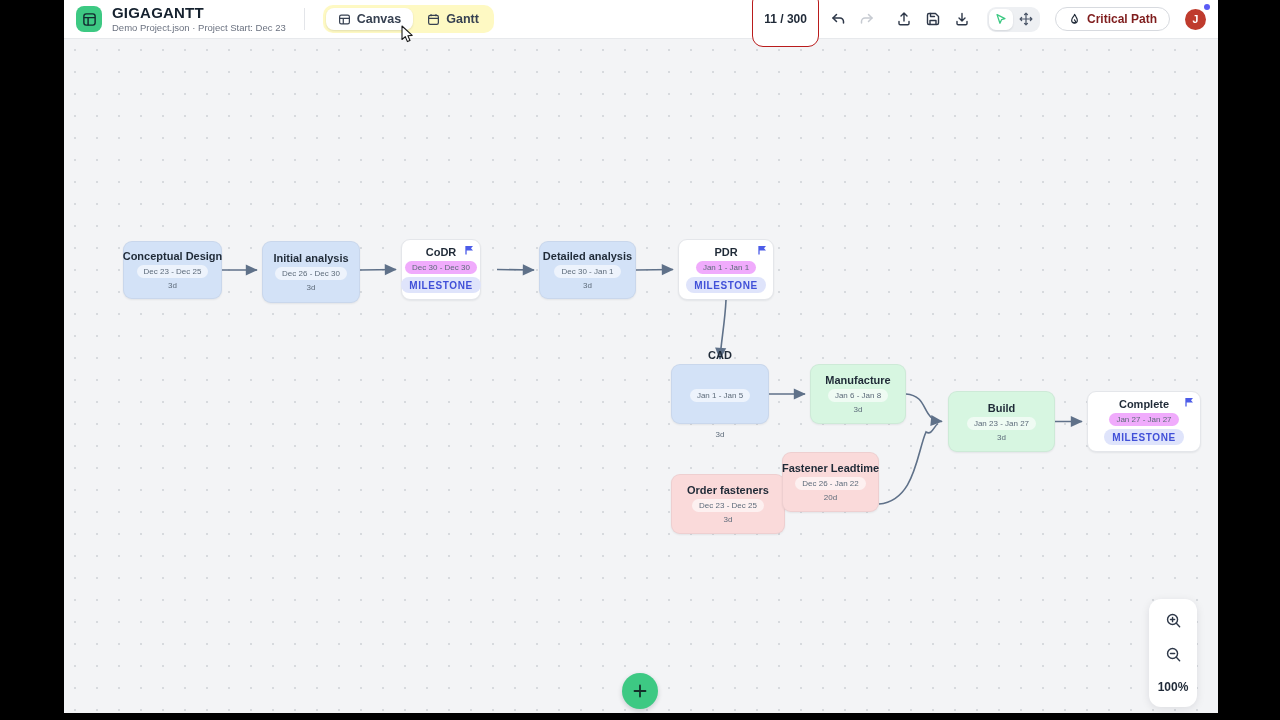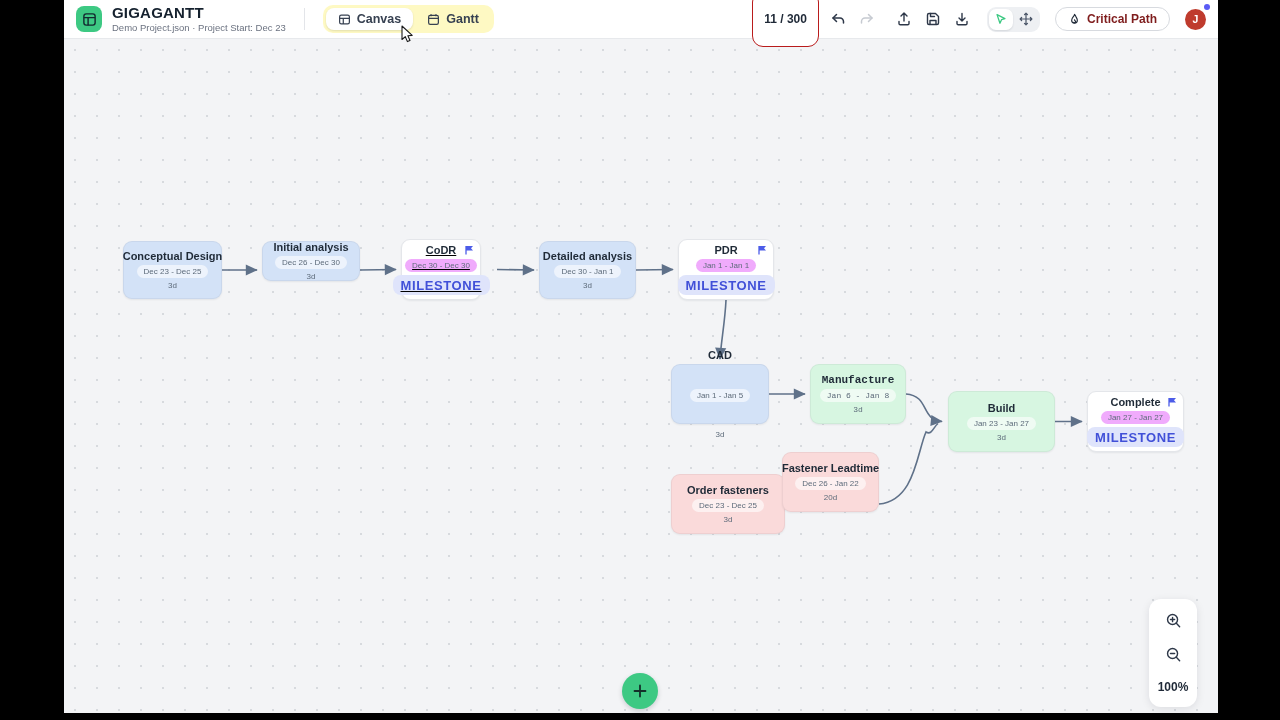--- a/index.html
+++ b/index.html
@@ -42,21 +42,21 @@
     align-items:center;justify-content:center;gap:3px;padding:6px 20px;cursor:pointer;
     border:1px solid rgba(15,23,42,.05);box-shadow:0 1px 2px rgba(15,23,42,.07);}
   .node-blue{background:#d3e2f7;}
   .node-green{background:#d7f6e1;}
   .node-pink{background:#fadada;}
   .node-white{background:#ffffff;border-color:#e4e6ea;}
   .node-title{font-size:11px;font-weight:700;color:#1f2a37;white-space:nowrap;}
   .node-dates{font-size:8px;color:#5d6b7a;background:rgba(255,255,255,.6);padding:2px 7px;border-radius:8px;white-space:nowrap;}
   .node-white .node-dates{background:#f0abfc;}
   .node-duration{font-size:8px;color:#5d6b7a;}
-  .node-badge{font-size:13px;font-weight:700;letter-spacing:.6px;color:#4150d8;background:#dfe4fb;
+  .node-badge{font-size:10px;font-weight:700;letter-spacing:.6px;color:#4150d8;background:#dfe4fb;
     padding:2.5px 8px;border-radius:8px;}
   .node-flag{position:absolute;top:5px;right:6px;}
 
   .fab{position:absolute;left:558px;top:634px;width:36px;height:36px;border-radius:50%;background:#3dc983;
     display:flex;align-items:center;justify-content:center;cursor:pointer;box-shadow:0 2px 5px rgba(16,24,40,.18);}
   .zoom-panel{position:absolute;left:1085px;top:560px;width:48px;height:108px;background:#fff;border-radius:12px;
     box-shadow:0 2px 8px rgba(16,24,40,.10);display:flex;flex-direction:column;align-items:center;
     justify-content:space-between;padding:13px 0;box-sizing:border-box;}
   .zoom-btn{background:none;border:none;padding:0;cursor:pointer;display:flex;color:#2d3748;}
   .zoom-level{font-size:12px;font-weight:700;color:#1f2937;}
@@ -175,26 +175,26 @@
           <path d="M 815 465 C 851 462, 853 413, 862 393 C 868 396.5, 869 388.5, 874 384.5"></path>
         </g>
     </svg>
 
     <div id="nodes">
         <div class="node node-blue" style="left: 59px; top: 202px; width: 99px; height: 58px;">
           <div class="node-title">Conceptual Design</div>
           <div class="node-dates">Dec 23 - Dec 25</div>
           <div class="node-duration">3d</div>
         </div>
-        <div class="node node-blue" style="left: 198px; top: 202px; width: 98px; height: 40px;">
+        <div class="node node-blue" style="left: 198px; top: 202px; width: 98px; height: 62px;">
           <div class="node-title">Initial analysis</div>
           <div class="node-dates">Dec 26 - Dec 30</div>
           <div class="node-duration">3d</div>
         </div>
-        <div class="node node-white" style="left: 337px; top: 200px; width: 80px; height: 61px; text-decoration: underline;">
+        <div class="node node-white" style="left: 337px; top: 200px; width: 80px; height: 61px;">
           <svg class="node-flag" width="9" height="10" viewBox="0 0 9 10">
             <path d="M1 1 H8 L6 3.2 L8 5.4 H1 Z" fill="#4c5ce8"></path>
             <path d="M1 1 V9.5" stroke="#4c5ce8" stroke-width="1.3"></path>
           </svg>
           <div class="node-title">CoDR</div>
           <div class="node-dates">Dec 30 - Dec 30</div>
           <div class="node-badge">MILESTONE</div>
         </div>
         <div class="node node-blue" style="left: 475px; top: 202px; width: 97px; height: 58px;">
           <div class="node-title">Detailed analysis</div>
@@ -208,31 +208,31 @@
           </svg>
           <div class="node-title">PDR</div>
           <div class="node-dates">Jan 1 - Jan 1</div>
           <div class="node-badge">MILESTONE</div>
         </div>
         <div class="node node-blue" style="left: 607px; top: 325px; width: 98px; height: 60px; gap: 28px;">
           <div class="node-title">CAD</div>
           <div class="node-dates">Jan 1 - Jan 5</div>
           <div class="node-duration">3d</div>
         </div>
-        <div class="node node-green" style="left: 746px; top: 325px; width: 96px; height: 60px; font-family: Liberation Mono, monospace;">
+        <div class="node node-green" style="left: 746px; top: 325px; width: 96px; height: 60px;">
           <div class="node-title">Manufacture</div>
           <div class="node-dates">Jan 6 - Jan 8</div>
           <div class="node-duration">3d</div>
         </div>
         <div class="node node-green" style="left: 884px; top: 352px; width: 107px; height: 61px;">
           <div class="node-title">Build</div>
           <div class="node-dates">Jan 23 - Jan 27</div>
           <div class="node-duration">3d</div>
         </div>
-        <div class="node node-white" style="left: 1023px; top: 352px; width: 97px; height: 61px;">
+        <div class="node node-white" style="left: 1023px; top: 352px; width: 114px; height: 61px;">
           <svg class="node-flag" width="9" height="10" viewBox="0 0 9 10">
             <path d="M1 1 H8 L6 3.2 L8 5.4 H1 Z" fill="#4c5ce8"></path>
             <path d="M1 1 V9.5" stroke="#4c5ce8" stroke-width="1.3"></path>
           </svg>
           <div class="node-title">Complete</div>
           <div class="node-dates">Jan 27 - Jan 27</div>
           <div class="node-badge">MILESTONE</div>
         </div>
         <div class="node node-pink" style="left: 607px; top: 435px; width: 114px; height: 60px;">
           <div class="node-title">Order fasteners</div>

